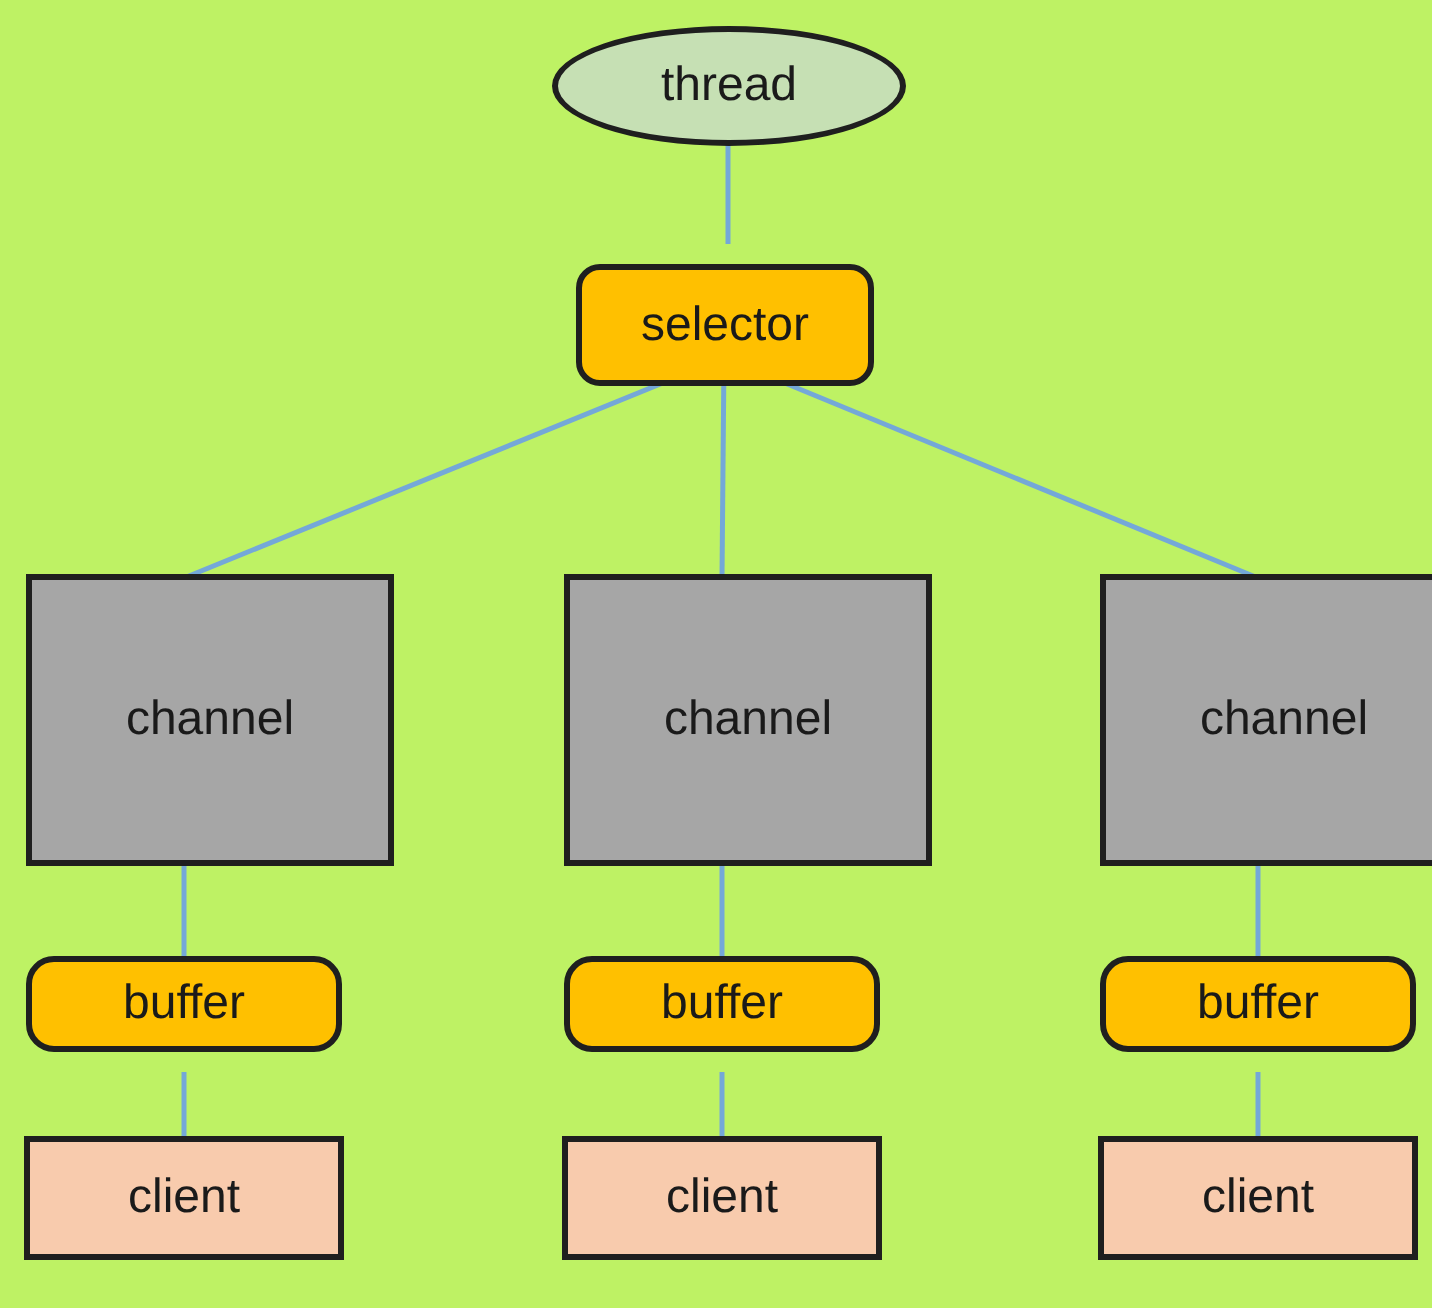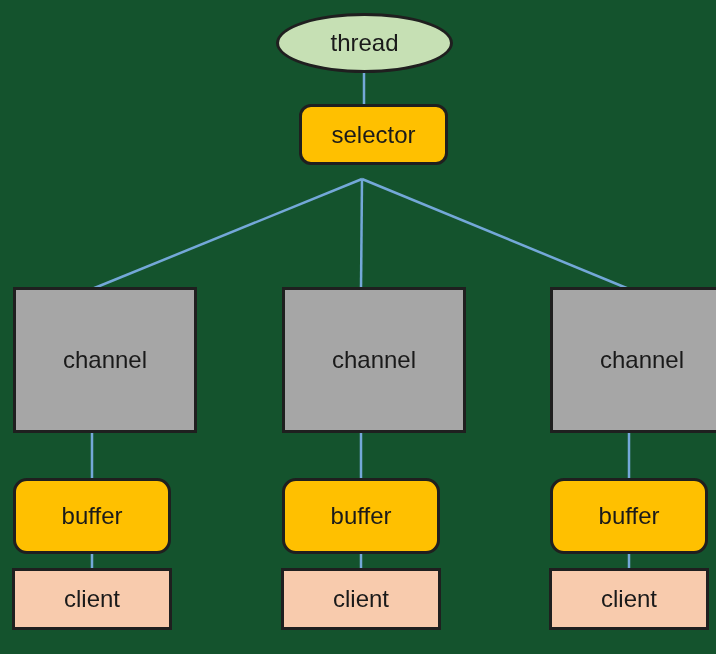--- a/index.html
+++ b/index.html
@@ -5,21 +5,21 @@
   html, body {
     margin: 0;
     padding: 0;
     background: #ffffff;
     font-family: "Liberation Sans", sans-serif;
   }
   .canvas {
     position: relative;
     width: 716px;
     height: 654px;
-    background: #14532d;
+    background: #bef264;
     overflow: hidden;
   }
   .connectors {
     position: absolute;
     left: 0;
     top: 0;
     width: 716px;
     height: 654px;
     z-index: 1;
   }
@@ -39,37 +39,36 @@
   .thread {
     left: 276px;
     top: 13px;
     width: 177px;
     height: 60px;
     background: #c6e0b4;
     border-radius: 50%;
   }
   .selector {
     left: 288px;
-    top: 104px;
+    top: 132px;
     width: 149px;
     height: 61px;
     background: #ffc000;
     border-radius: 12px;
-    margin-left: 11px;
   }
   .channel {
     top: 287px;
     width: 184px;
     height: 146px;
     background: #a6a6a6;
   }
   .buffer {
     top: 478px;
     width: 158px;
-    height: 76px;
+    height: 48px;
     background: #ffc000;
     border-radius: 14px;
   }
   .client {
     top: 568px;
     width: 160px;
     height: 62px;
     background: #f8cbad;
   }
   .col0.channel, .col0.buffer { left: 13px; }

